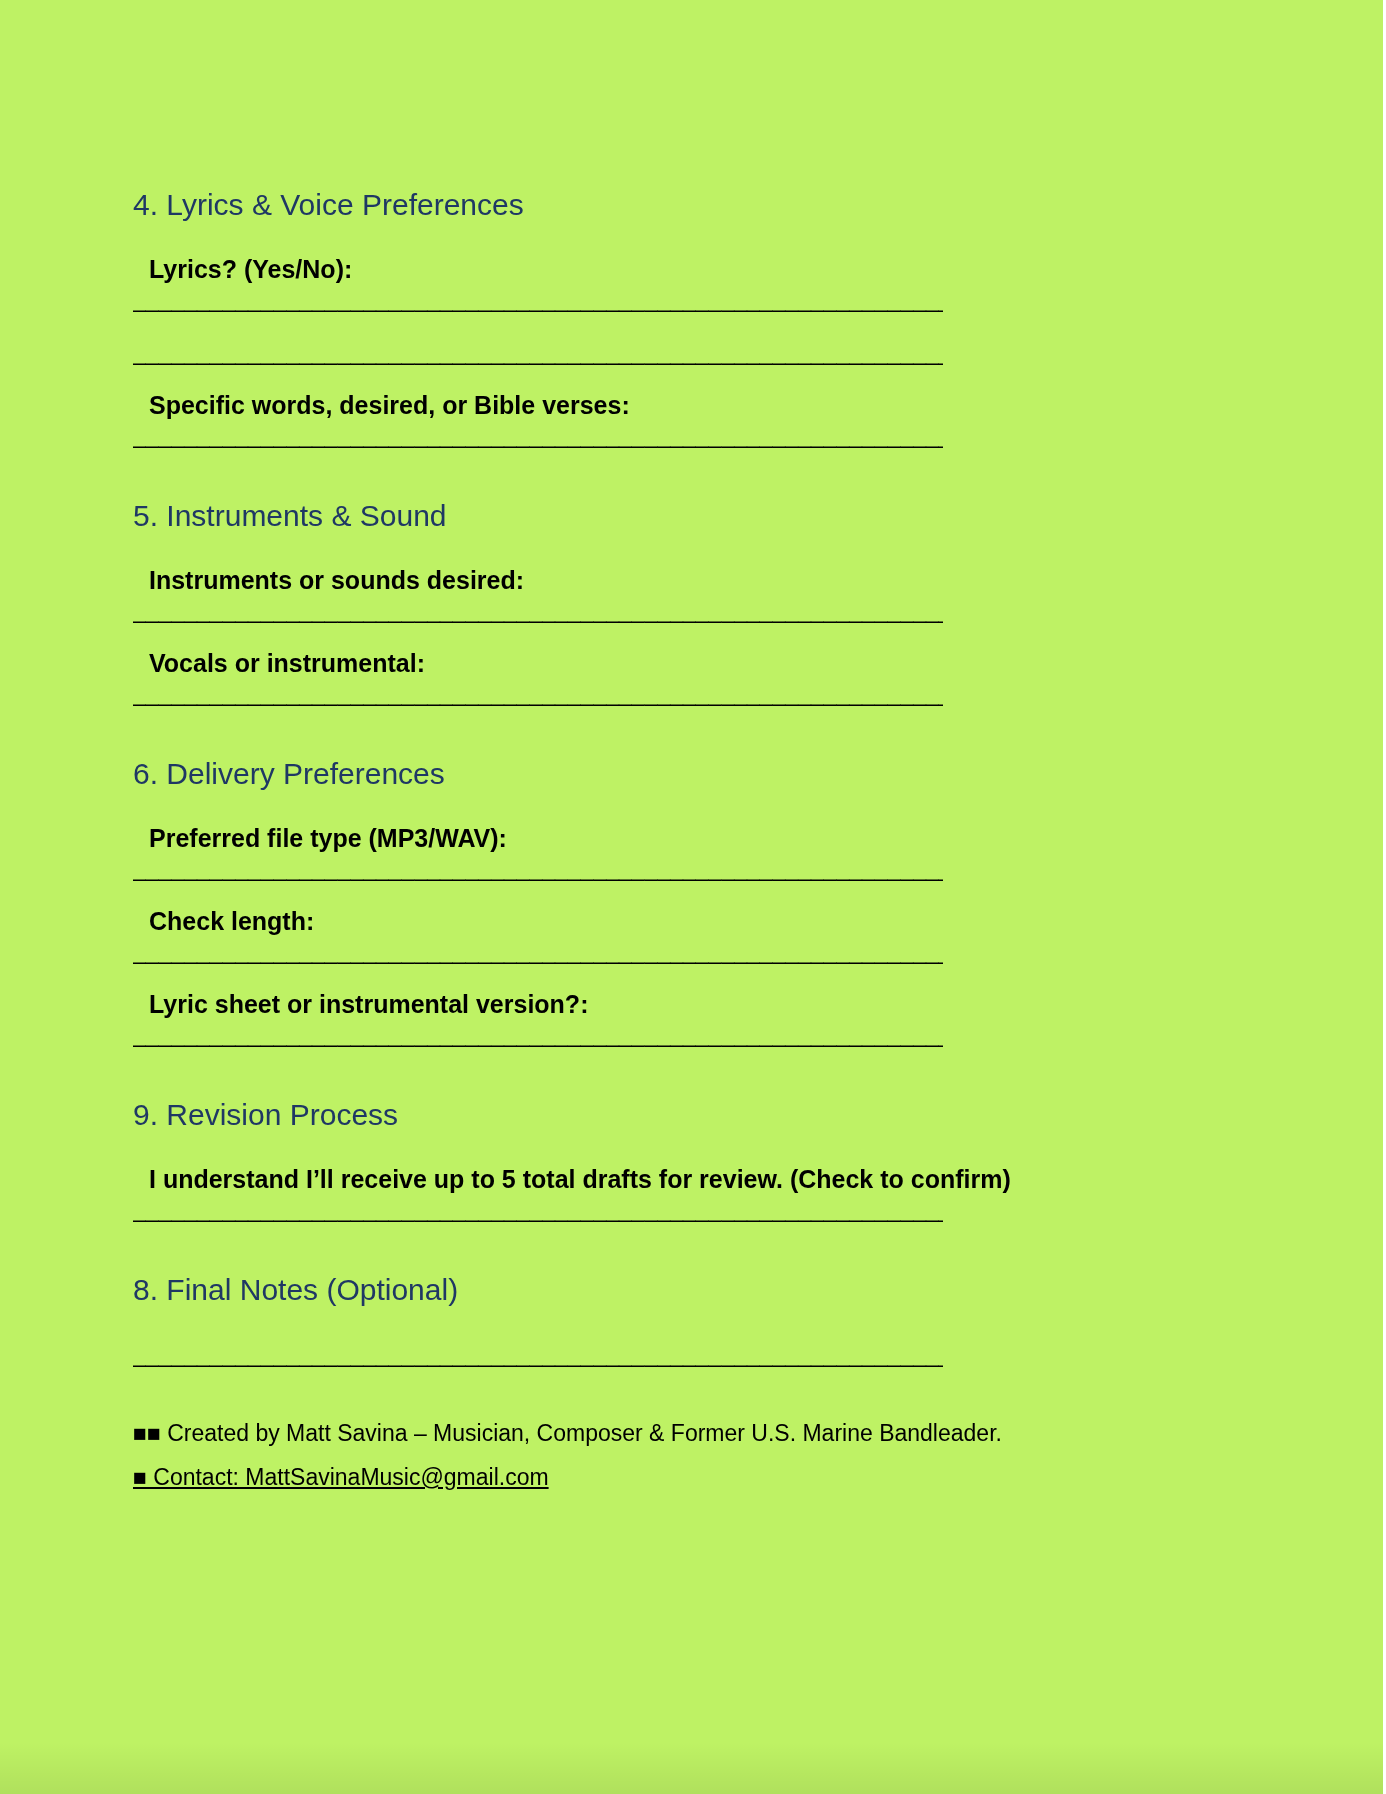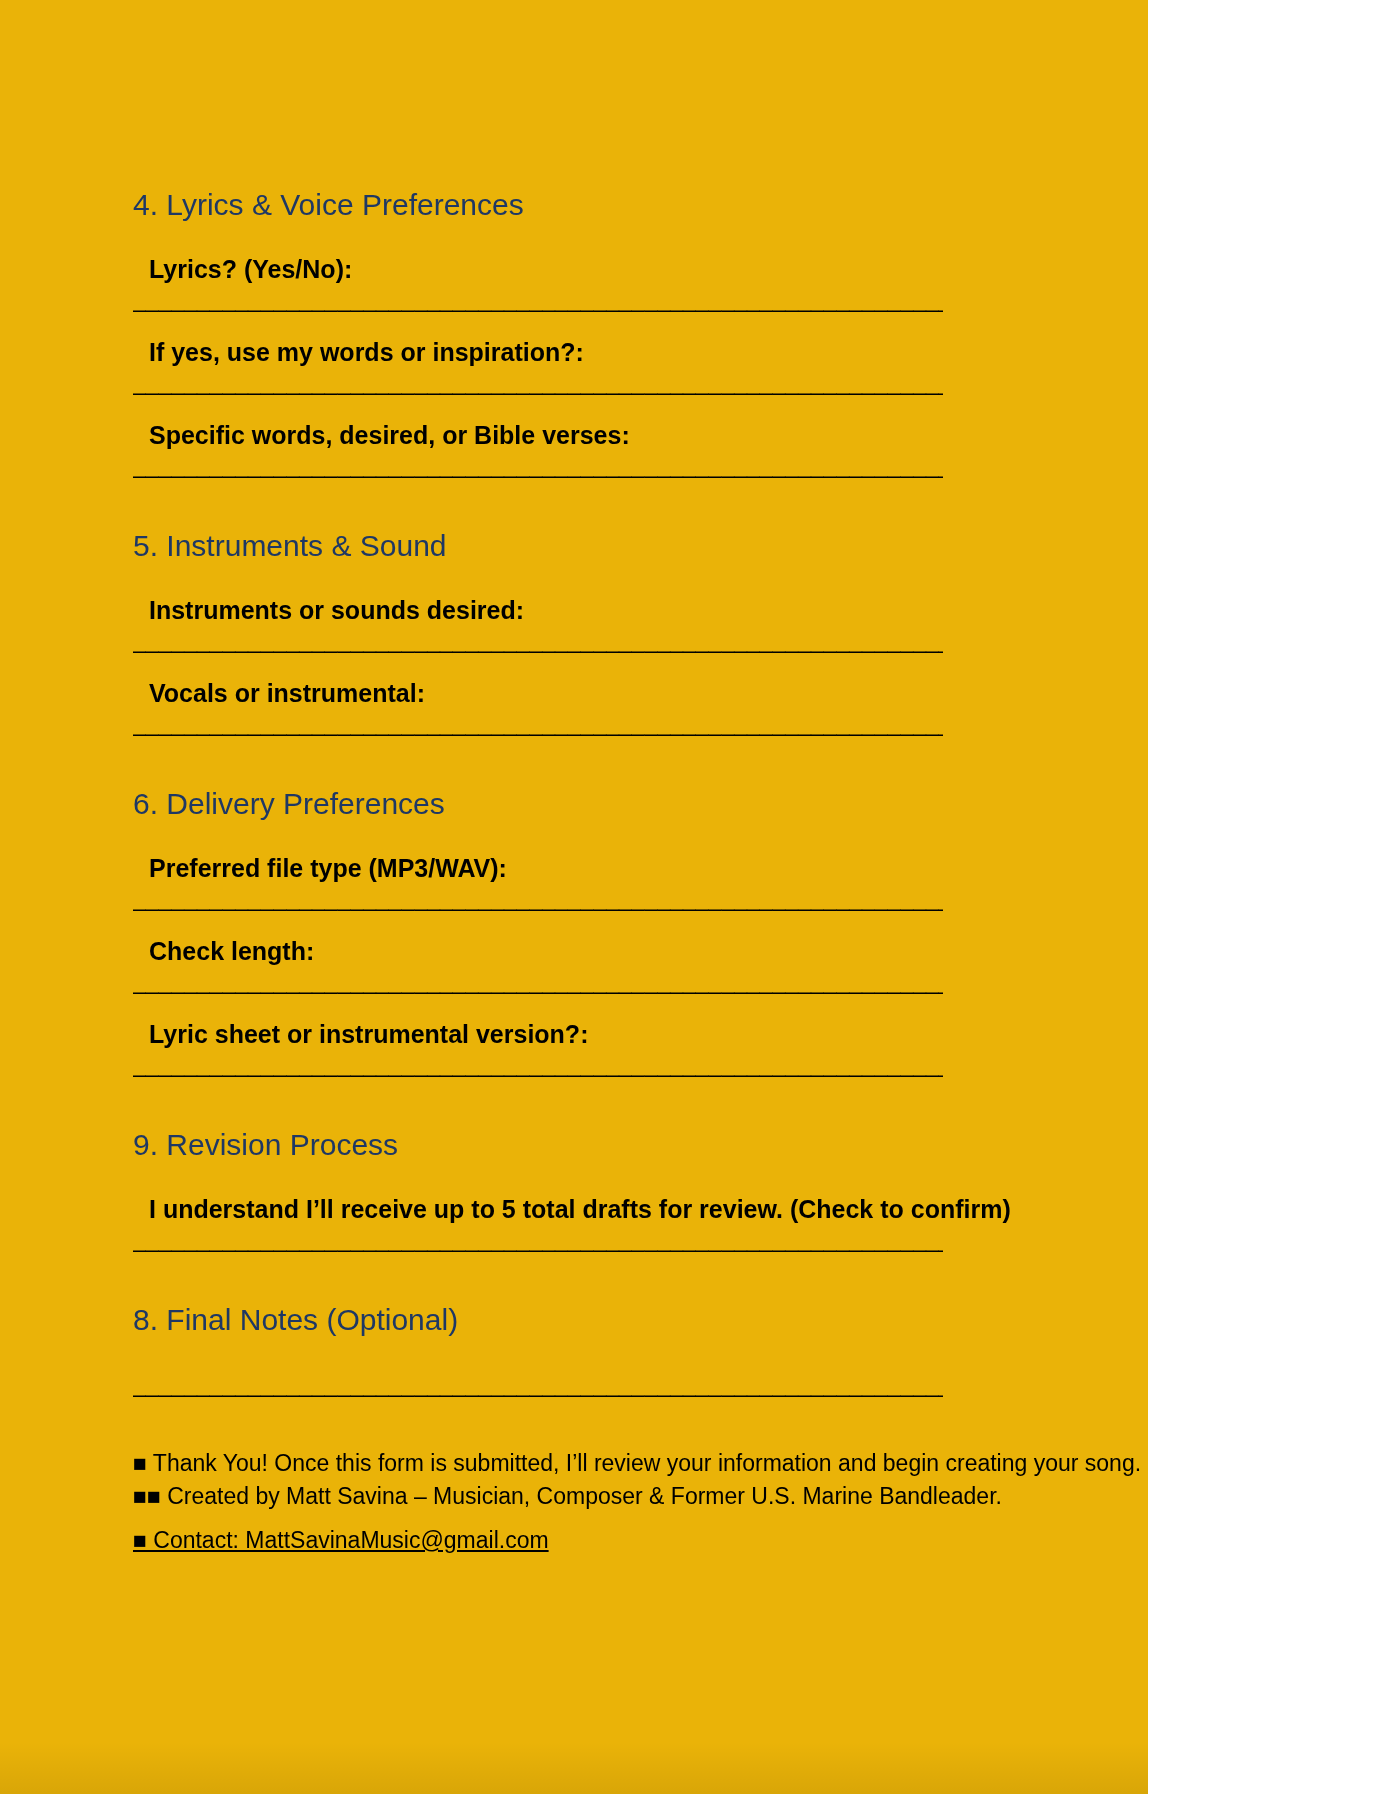--- a/index.html
+++ b/index.html
@@ -1,21 +1,21 @@
 <!DOCTYPE html>
 <html><head>
 <meta charset="utf-8">
 <style>
   * { margin: 0; padding: 0; box-sizing: border-box; }
   html, body { background: #ffffff; }
   .page {
     position: relative;
-    width: 1148px;
+    width: 1383px;
     height: 1794px;
-    background: #eab308;
+    background: #bef264;
     overflow: hidden;
     font-family: "Liberation Sans", "DejaVu Sans", sans-serif;
     color: #000000;
   }
   .content {
     position: absolute;
     left: 133px;
     top: 0;
     width: 1180px;
     padding-top: 187px;
@@ -78,21 +78,20 @@
 <div class="page">
   <div class="content">
 
     <section class="section">
       <h2 class="section-title">4. Lyrics &amp; Voice Preferences</h2>
       <div class="qa">
         <p class="field-label">Lyrics? (Yes/No):</p>
         <div class="blank-line">______________________________________________________________________</div>
       </div>
       <div class="qa">
-        <p class="field-label">If yes, use my words or inspiration?:</p>
         <div class="blank-line">______________________________________________________________________</div>
       </div>
       <div class="qa">
         <p class="field-label">Specific words, desired, or Bible verses:</p>
         <div class="blank-line">______________________________________________________________________</div>
       </div>
     </section>
 
     <section class="section">
       <h2 class="section-title">5. Instruments &amp; Sound</h2>
@@ -131,21 +130,20 @@
     </section>
 
     <section class="section">
       <h2 class="section-title">8. Final Notes (Optional)</h2>
       <div class="qa">
         <div class="blank-line">______________________________________________________________________</div>
       </div>
     </section>
 
     <div class="footer">
-      <p class="footer-para">■ Thank You! Once this form is submitted, I’ll review your information and begin creating your song.</p>
       <p class="footer-para">■■ Created by Matt Savina – Musician, Composer &amp; Former U.S. Marine Bandleader.</p>
       <p class="footer-contact">■ Contact: MattSavinaMusic@gmail.com</p>
     </div>
 
   </div>
 
   <div class="page-bottom-fade"></div>
 </div>
 
 </body></html>

